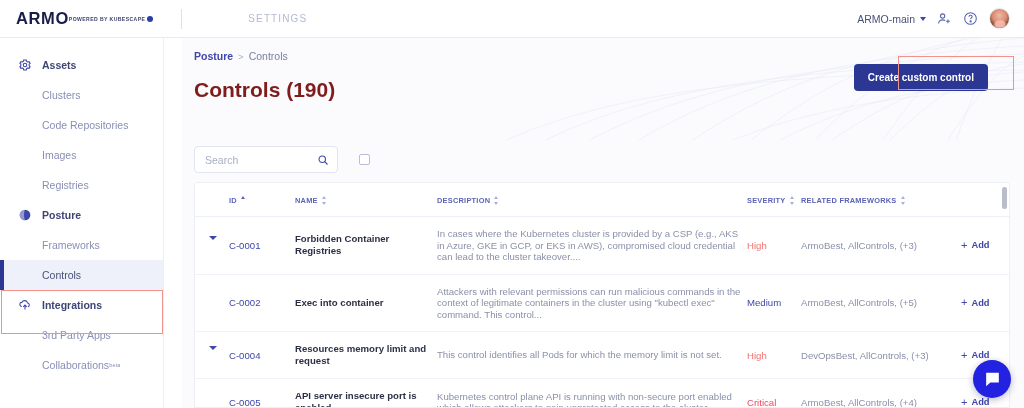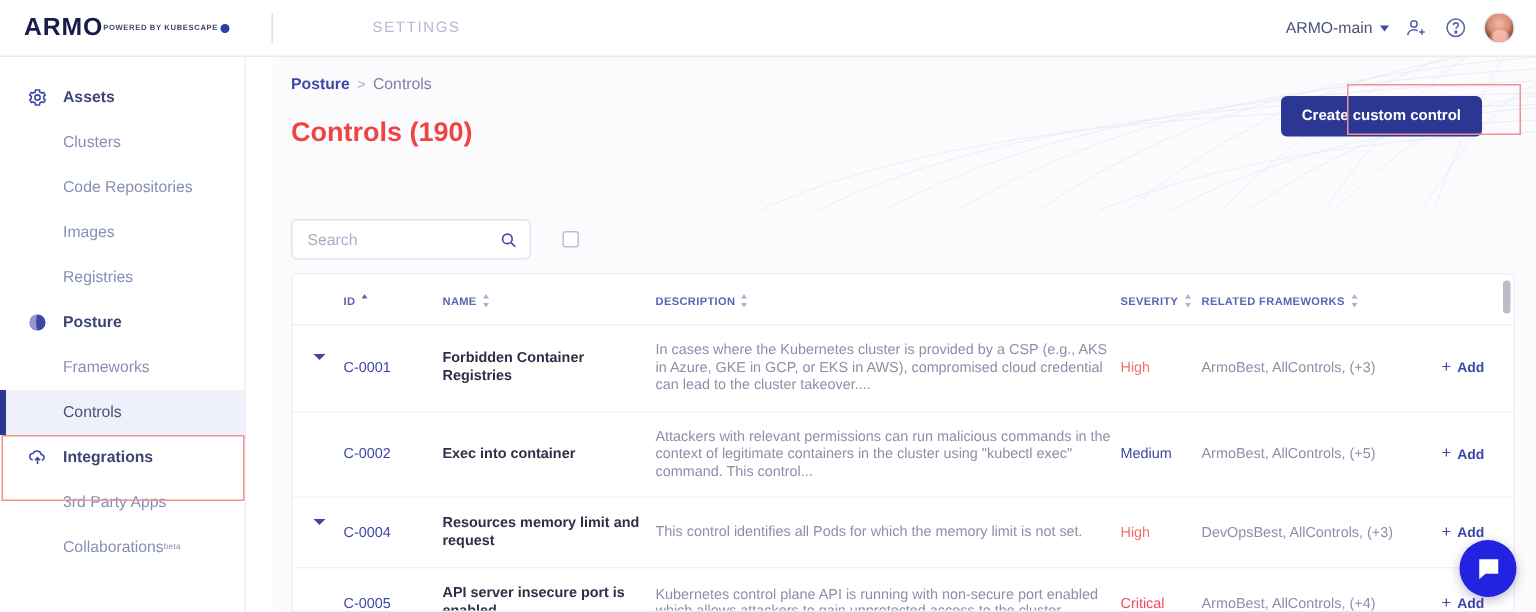--- a/index.html
+++ b/index.html
@@ -173,23 +173,23 @@
   .breadcrumb {
     font-size: 10.5px;
     display: flex; align-items: center; gap: 5px;
     position: relative; z-index: 2;
   }
   .bc-link { color: #3d47a8; font-weight: bold; }
   .bc-sep { color: #a8aec8; font-size: 9.5px; }
   .bc-cur { color: #7b819f; }
 
   .page-title {
-    font-size: 18px;
+    font-size: 21px;
     font-weight: bold;
-    color: #ef4444;
+    color: #7f1d1d;
     margin-top: 16px;
     position: relative; z-index: 2;
   }
 
   .create-btn {
     position: absolute;
     right: 36px; top: 26px;
     background: #2c3793;
     color: #fff;
     font-size: 10px;
@@ -209,21 +209,21 @@
   }
 
   
   .filter-row {
     display: flex; align-items: center; gap: 21px;
     padding: 0 0 0 12px;
     margin-top: 6px;
     position: relative; z-index: 3;
   }
   .search-box {
-    width: 160px; height: 27px;
+    width: 144px; height: 27px;
     border: 1px solid #e2e4ef;
     border-radius: 4px;
     background: #fff;
     display: flex; align-items: center;
     padding: 0 8px 0 10px;
   }
   .search-box input {
     border: none; outline: none;
     font-size: 10.5px;
     font-family: "Liberation Sans", sans-serif;

